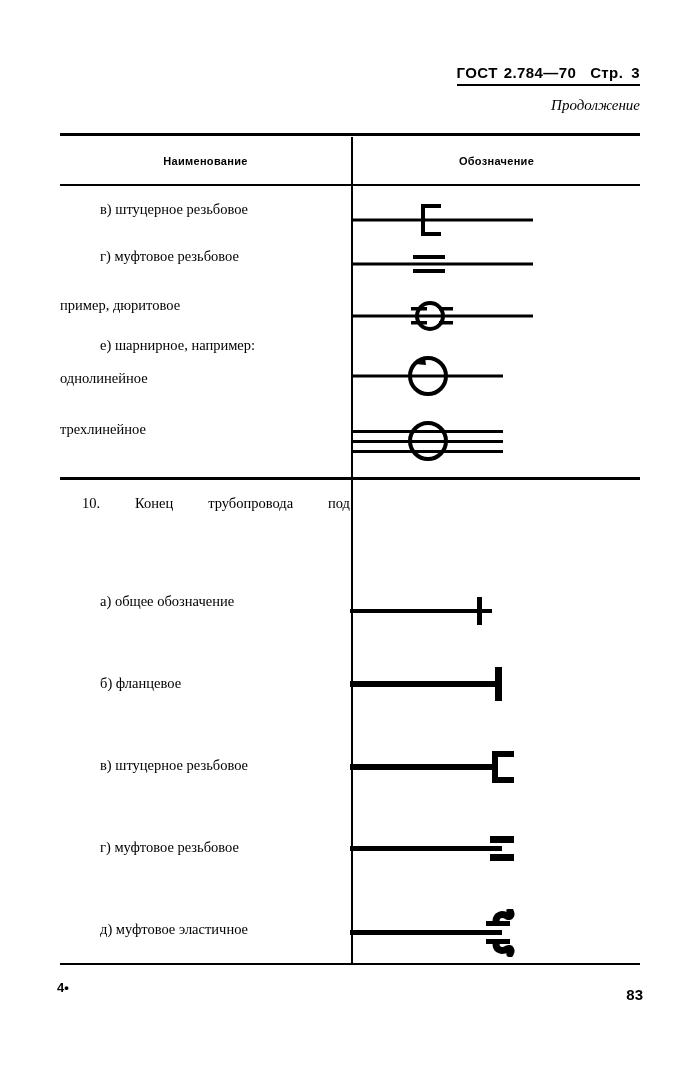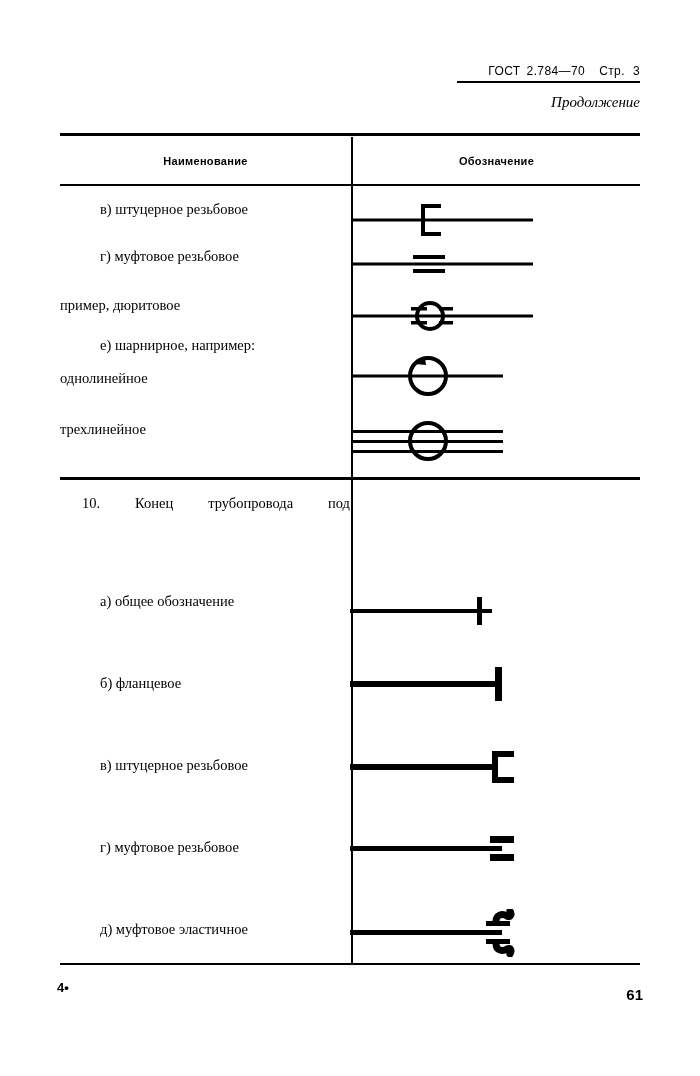--- a/index.html
+++ b/index.html
@@ -24,22 +24,22 @@
   
   .header-block {
     position: absolute;
     left: 60px;
     top: 64px;
     width: 580px;
   }
   .gost-line {
     text-align: right;
     font-family: "Liberation Sans", "DejaVu Sans", sans-serif;
-    font-weight: normal;
-    font-size: 12px;
+    font-weight: bold;
+    font-size: 15px;
     letter-spacing: 0.4px;
     white-space: nowrap;
   }
   .gost-line .gost-code { margin-left: 6px; }
   .gost-line .gost-page-label { margin-left: 14px; }
   .gost-line .gost-page-num { margin-left: 8px; }
 
   .gost-rule {
     margin-top: 3px;
     margin-left: auto;
@@ -347,15 +347,15 @@
         <rect x="0" y="21" width="152" height="5" fill="#000"></rect>
         <rect x="136" y="12" width="24" height="5" fill="#000"></rect>
         <rect x="136" y="30" width="24" height="5" fill="#000"></rect>
         <path d="M 146 12 C 146 6 152 4 157 7 C 161 9 162 5 160 2" fill="none" stroke="#000" stroke-width="7" stroke-linecap="round"></path>
         <path d="M 146 35 C 146 41 152 43 157 40 C 161 38 162 42 160 45" fill="none" stroke="#000" stroke-width="7" stroke-linecap="round"></path>
       </svg>
     </div>
   </div>
 
   <div class="footer-left"><span>4</span><span>•</span></div>
-  <div class="footer-right">61</div>
+  <div class="footer-right">83</div>
 
 </div>
 
 </body></html>

